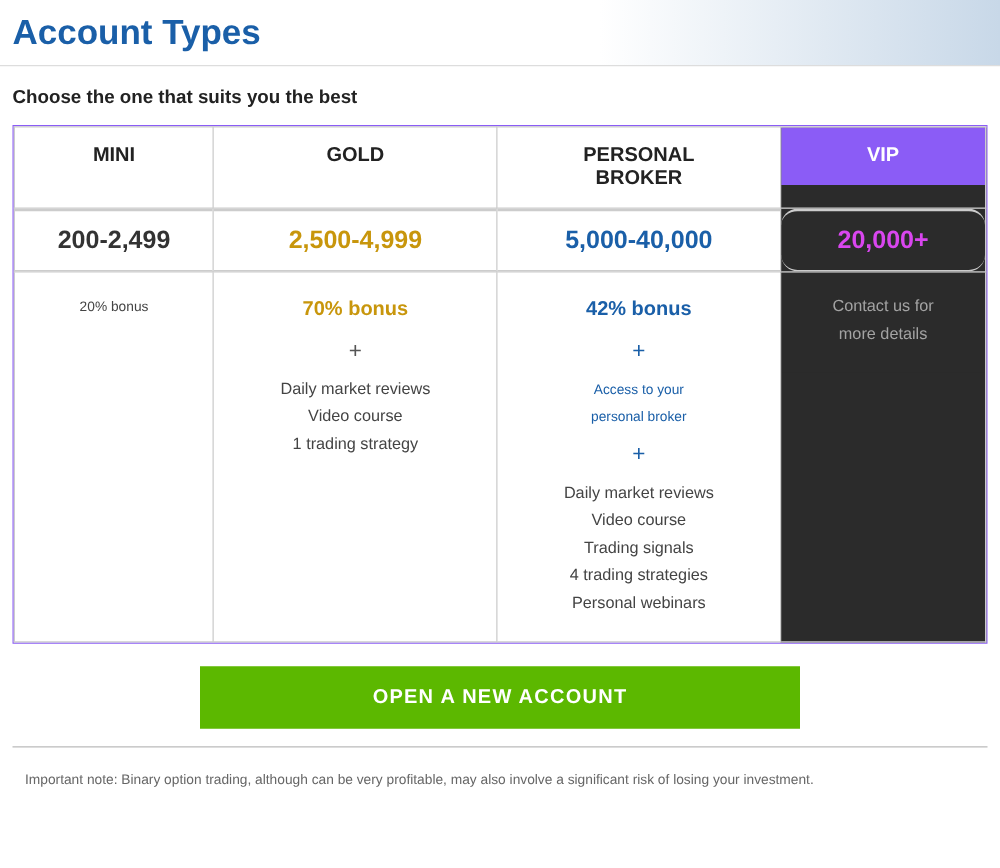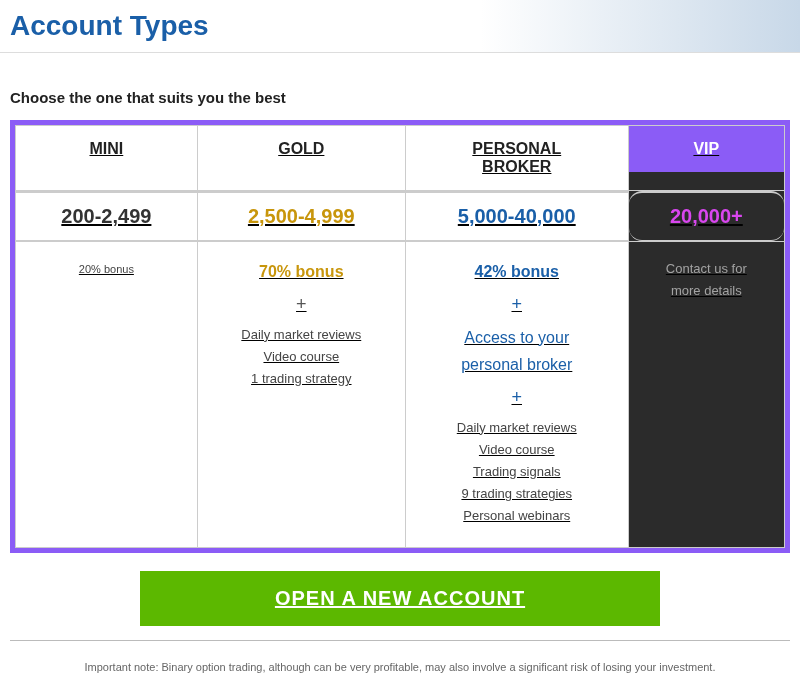--- a/index.html
+++ b/index.html
@@ -24,27 +24,25 @@
 
     .content {
       padding: 16px 10px 10px 10px;
     }
 
     .subtitle {
       font-size: 15px;
       font-weight: bold;
       color: #222;
       margin-bottom: 14px;
-      margin-top: 20px;
     }
 
     .table-wrapper {
-      border: 5px solid #8b5cf6;
+      border: 1px solid #8b5cf6;
       width: 100%;
-      text-decoration: underline;
     }
 
     .account-table {
       width: 100%;
       border-collapse: collapse;
     }
 
     .account-table th, .account-table td {
       border: 1px solid #ccc;
       text-align: center;
@@ -67,21 +65,21 @@
       background: #fff;
     }
 
     .col-header.vip {
       color: #fff;
       background: #8b5cf6;
     }
 
     
     .range-cell {
-      padding: 12px 16px;
+      padding: 12px 4px;
       font-size: 20px;
       font-weight: bold;
       color: #333;
       background: #fff;
       border-top: 2px solid #ccc;
       border-bottom: 1px solid #ccc;
     }
 
     .range-cell.gold {
       color: #c8960c;
@@ -135,44 +133,43 @@
       margin: 4px 0;
       color: #555;
     }
 
     .plus-sign.blue {
       color: #1a5fa8;
     }
 
     .link-text {
       color: #1a5fa8;
-      font-size: 16px;
+      font-size: 11px;
     }
 
     .cta-section {
       text-align: center;
       padding: 18px 0 12px 0;
     }
 
     .cta-button {
       background: #5cb800;
       color: #fff;
-      font-size: 20px;
+      font-size: 16px;
       font-weight: bold;
       border: none;
       padding: 16px 60px;
       cursor: pointer;
       letter-spacing: 1px;
-      width: 520px;
+      width: 480px;
       display: inline-block;
-      text-decoration: underline;
     }
 
     .footnote {
-      text-align: center;
+      text-align: left;
       font-size: 11px;
       color: #666;
       padding: 10px 10px 6px 10px;
     }
 
     .divider-line {
       border-top: 1px solid #bbb;
       margin: 2px 0 10px 0;
     }
   </style>
@@ -242,21 +239,21 @@
 
           <td>
             <div class="features-cell">
               <span class="bonus-broker">42% bonus</span>
               <span class="plus-sign blue">+</span>
               <span class="link-text">Access to your<br>personal broker</span>
               <span class="plus-sign blue">+</span>
               <span>Daily market reviews</span><br>
               <span>Video course</span><br>
               <span>Trading signals</span><br>
-              <span>9 trading strategies</span><br>
+              <span>4 trading strategies</span><br>
               <span>Personal webinars</span>
             </div>
           </td>
 
           <td>
             <div class="features-cell vip-features">
               <span style="white-space:pre-line;">Contact us for
 more details</span>
             </div>
           </td>

